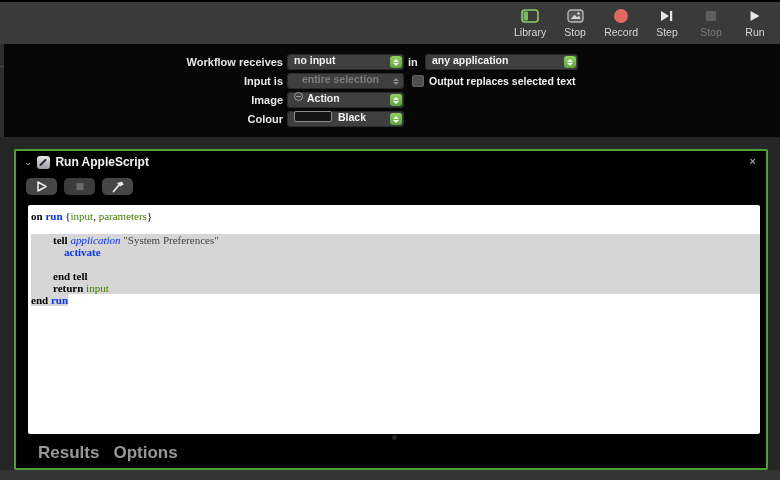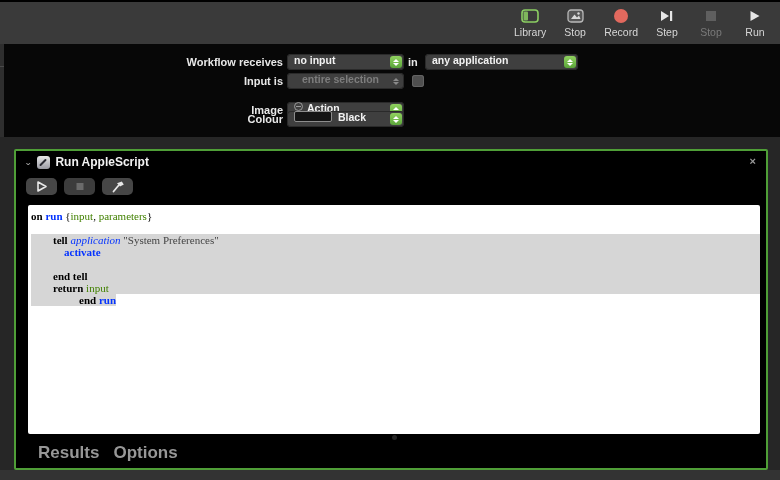--- a/index.html
+++ b/index.html
@@ -94,21 +94,21 @@
 
   
   .code-area {
     position:absolute; left:12px; top:54px; width:732px; height:229px;
     background:#fff; border-radius:2px; overflow:hidden;
     font-family:"DejaVu Sans", sans-serif; font-size:11px; line-height:12px;
     padding-top:5px; padding-left:3px; cursor:text;
   }
   .code-line { min-height:12px; white-space:pre;font-family:Liberation Serif, serif; }
   .code-line.hl-full { background:#d6d6d6; }
-  .line-content.hl-text { background:#d6d6d6;padding-left:48px; }
+  .line-content.hl-text { background:#d6d6d6; }
   .tok-kw  { color:#000; font-weight:bold; }
   .tok-cmd { color:#0433ff; font-weight:bold; }
   .tok-app { color:#0433ff; font-style:italic; }
   .tok-var { color:#418000; }
   .tok-str { color:#444; }
   .tok-num { color:#000; }
   .tok-plain { color:#000; }
 
   .resize-dot {
     position:absolute; left:376px; top:284px; width:5px; height:5px;
@@ -202,23 +202,24 @@
     <div class="opt-row" style="top:29px;">
       <span class="opt-label">Input is</span>
       <span class="dropdown disabled" style="left:287px; width:117px;">
         <span class="dd-text">entire selection</span>
         <span class="stepper grey">
             <span class="tri-up"></span>
             <span class="tri-dn"></span>
           </span>
       </span>
       <span class="checkbox" style="left:412px; top:2px;"></span>
-    </div>
-
-    <div class="opt-row" style="top:48px;margin-top:10px;">
+      <span class="checkbox-label" style="left:429px; top:1px;">Output replaces selected text</span>
+    </div>
+
+    <div class="opt-row" style="top:48px;">
       <span class="opt-label">Image</span>
       <span class="dropdown" style="left:287px; width:117px;">
         <span class="circle-minus"></span>
         <span class="dd-text">Action</span>
         <span class="stepper">
             <span class="tri-up"></span>
             <span class="tri-dn"></span>
           </span>
       </span>
     </div>

